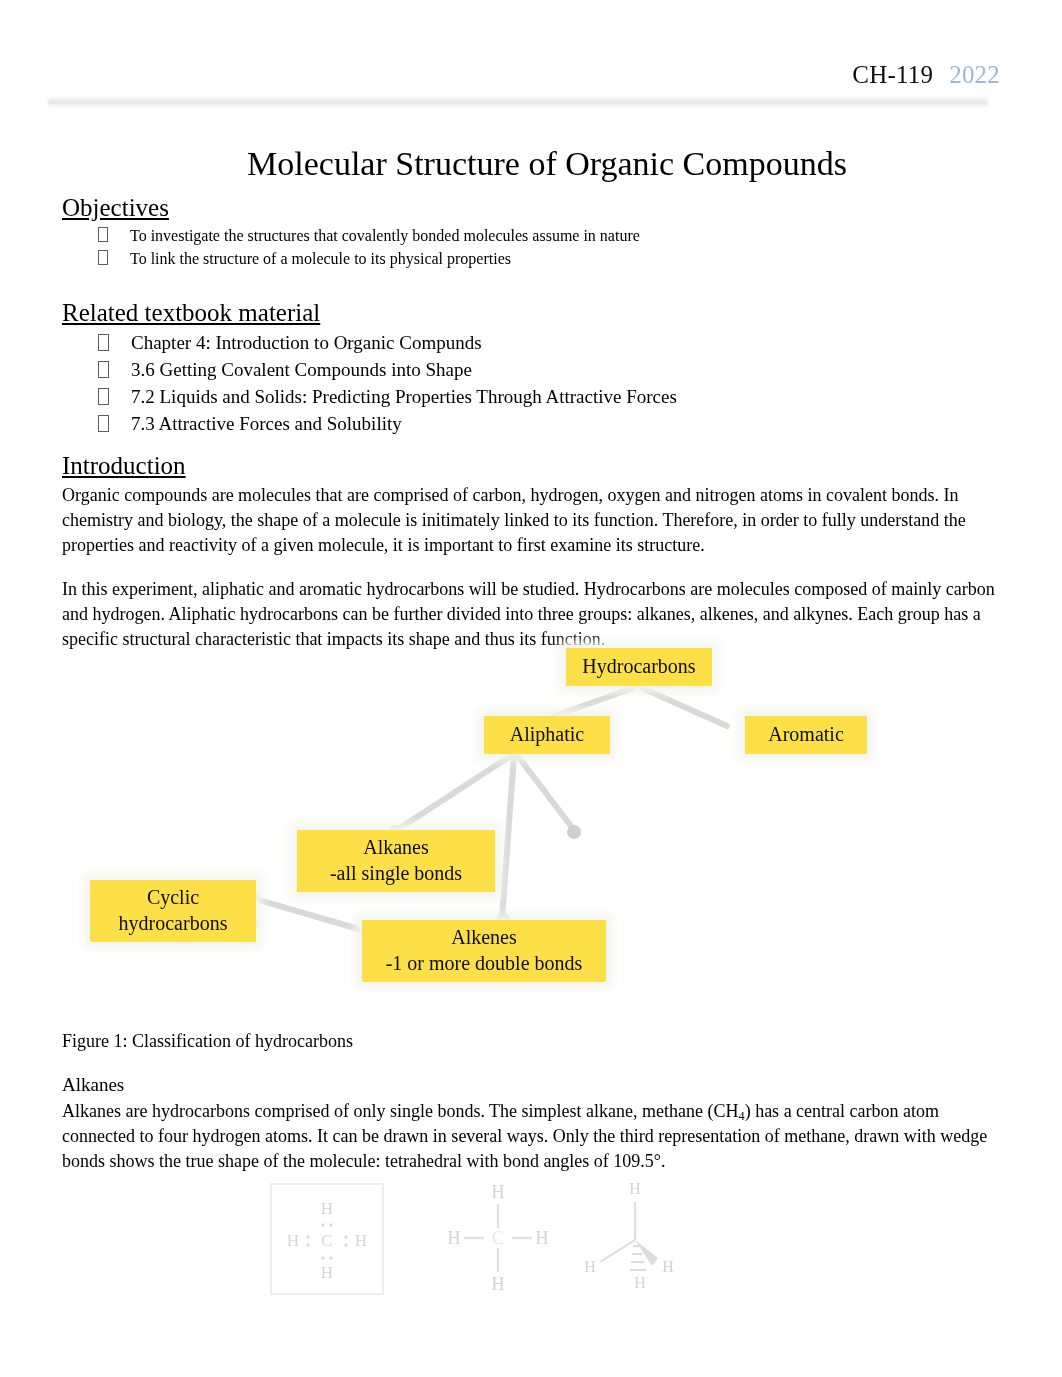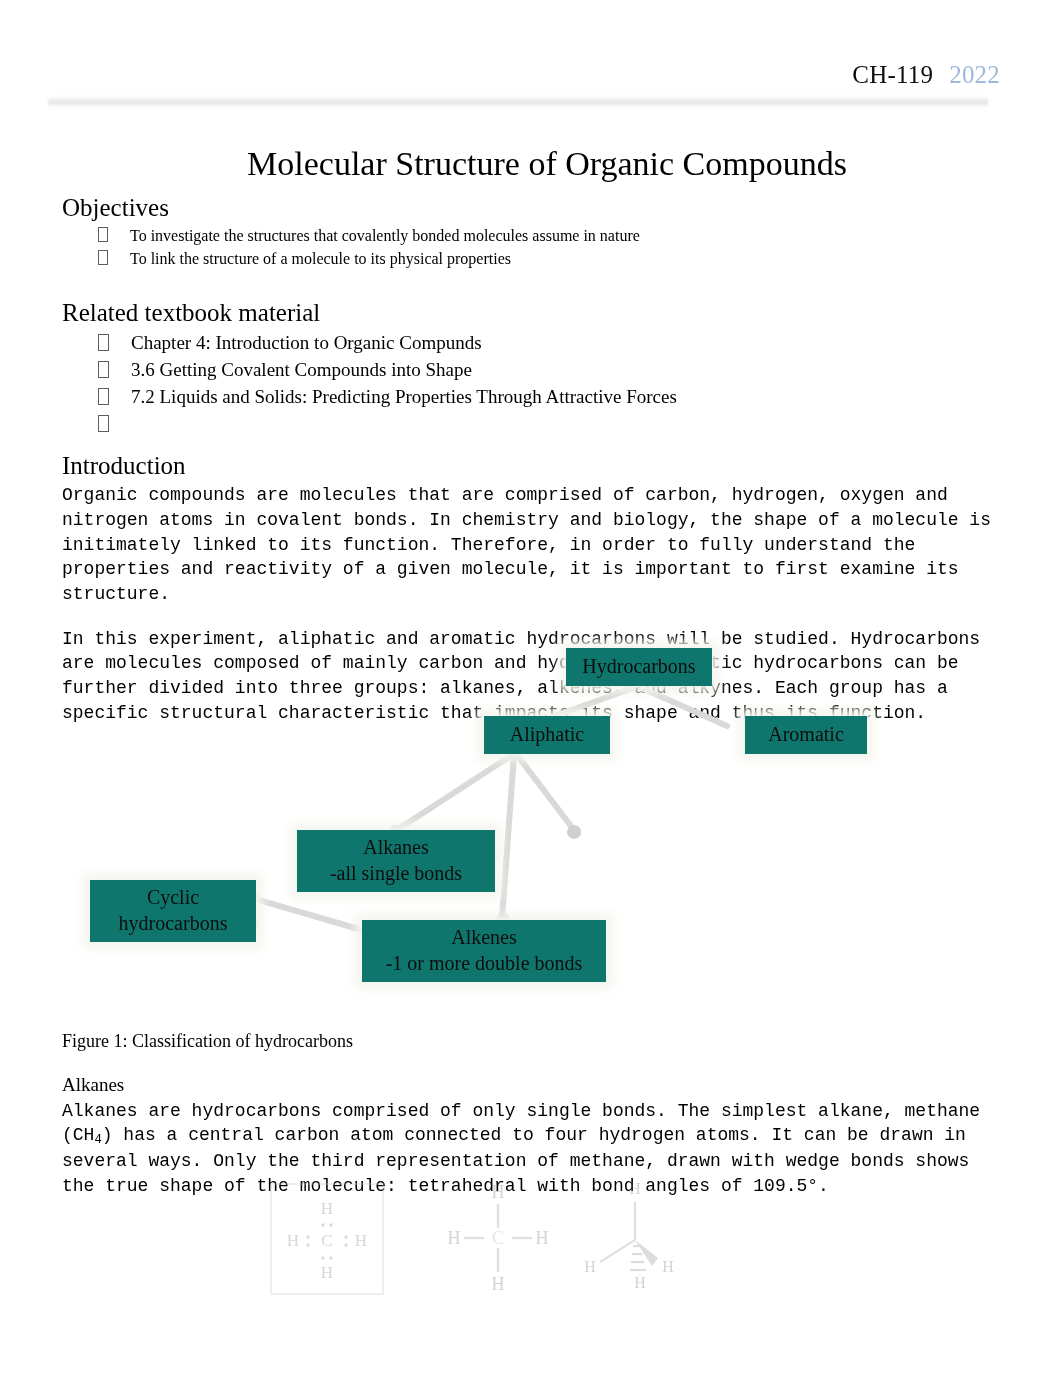--- a/index.html
+++ b/index.html
@@ -71,20 +71,21 @@
   .section {
     position: absolute;
     left: 62px;
     width: 938px;
   }
   h2.sec-head {
     font-size: 25px;
     font-weight: normal;
     margin: 0 0 2px 0;
     line-height: 1.25;
+    text-decoration: underline;
   }
   h3.sub-head {
     font-size: 19px;
     font-weight: normal;
     margin: 0 0 1px 0;
     line-height: 1.3;
   }
 
   ul.bullets {
     list-style: none;
@@ -108,34 +109,33 @@
   }
   ul.objectives { margin-left: 36px; font-size: 16px; }
   ul.objectives .tofu { margin-top: 2px; height: 13px; width: 8px; }
   ul.textbook { margin-left: 36px; font-size: 19px; }
 
   p.body-par {
     font-size: 18px;
     line-height: 1.37;
     margin: 0;
     text-align: left;
-    font-family: Liberation Mono, monospace;
   }
 
   
   .figure-wrap {
     position: absolute;
     left: 62px;
     top: 640px;
     width: 938px;
     height: 370px;
   }
   .node {
     position: absolute;
-    background: #0f766e;
+    background: #fde047;
     font-size: 20px;
     line-height: 1.28;
     text-align: center;
     color: #0d0d0d;
     box-sizing: border-box;
     padding: 3px 10px;
     white-space: pre-line;
     display: flex;
     align-items: center;
     justify-content: center;
@@ -208,20 +208,21 @@
       <li>
         <span class="tofu"></span>
         <span>3.6 Getting Covalent Compounds into Shape</span>
       </li>
       <li>
         <span class="tofu"></span>
         <span>7.2 Liquids and Solids: Predicting Properties Through Attractive Forces</span>
       </li>
       <li>
         <span class="tofu"></span>
+        <span>7.3 Attractive Forces and Solubility</span>
       </li>
     </ul>
   </div>
 
   <div class="section" style="top:450px;">
     <h2 class="sec-head">Introduction</h2>
     <p class="body-par" style="margin-top:2px;">Organic compounds are molecules that are comprised of carbon, hydrogen, oxygen and nitrogen atoms in covalent bonds. In chemistry and biology, the shape of a molecule is initimately linked to its function.   Therefore, in order to fully understand the properties and reactivity of a given molecule, it is important to first examine its structure.</p>
     <p class="body-par" style="margin-top:20px;">In this experiment, aliphatic  and aromatic  hydrocarbons will be studied.  Hydrocarbons are molecules composed of mainly carbon and hydrogen.  Aliphatic hydrocarbons can be further divided into three groups:   alkanes, alkenes, and alkynes.  Each group has a specific structural characteristic that impacts its shape and thus its function.</p>
   </div>
 

